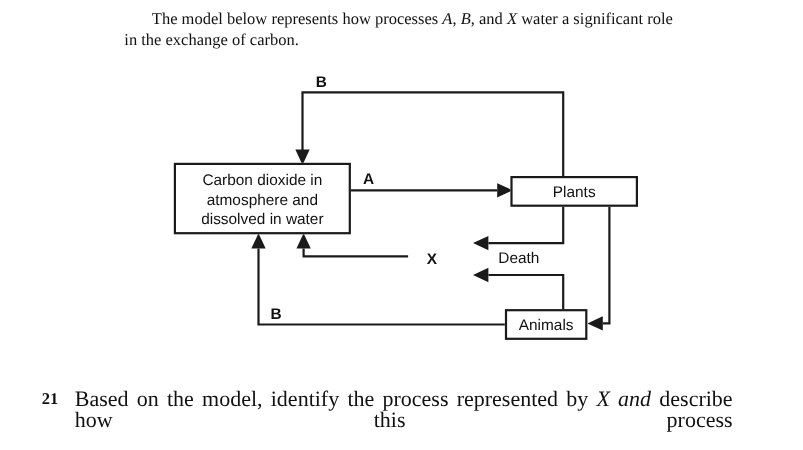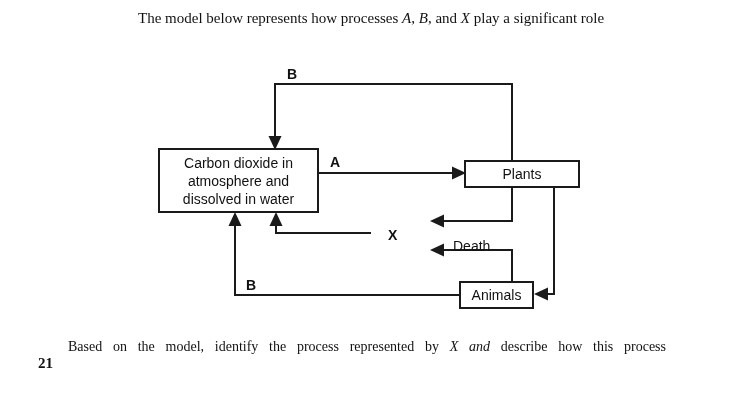--- a/index.html
+++ b/index.html
@@ -55,53 +55,54 @@
     font-family: "Liberation Sans", sans-serif;
     font-size: 14px;
     font-weight: bold;
     color: #111111;
     line-height: 14px;
   }
   .lbl-b-top    { left: 287px; top: 67px;  }
   .lbl-a        { left: 330px; top: 155px; }
   .lbl-x        { left: 388px; top: 228px; }
   .lbl-b-bottom { left: 246px; top: 278px; }
-  .lbl-death    { left: 453px; top: 227px; font-weight: normal; margin-top: 12px; }
+  .lbl-death    { left: 453px; top: 227px; font-weight: normal; }
 
   
   .question-number {
     position: absolute;
     left: 38px;
     top: 354px;
     font-size: 15px;
     font-weight: bold;
     line-height: 19px;
   }
   .question-text {
     position: absolute;
     left: 68px;
-    top: 337px;
+    top: 354px;
     width: 598px;
-    font-size: 14px;
+    font-size: 20px;
     line-height: 19px;
   }
   .question-text .qline1 {
     text-align: justify;
     text-align-last: justify;
   }
   .question-text .qline2 { text-align: left; white-space: nowrap; }
   .marks { margin-left: 10px; }
 </style>
 </head>
 <body>
 
 <div class="page">
 
   <div class="intro">
-    <div class="line first"><span>The model below represents how processes </span><i>A</i><span>, </span><i>B</i><span>, and </span><i>X</i><span> play a significant role</span></div>
+    <div class="line first"><span>The model below represents how processes </span><i>A</i><span>, </span><i>B</i><span>, and </span><i>X</i><span> water a significant role</span></div>
+    <div class="line">in the exchange of carbon.</div>
   </div>
 
   <svg class="diagram-svg" viewBox="0 0 730 409" xmlns="http://www.w3.org/2000/svg">
     <g stroke="#1a1a1a" stroke-width="2" fill="none">
 
       <path d="M512 161 V84 H275 V137"></path>
 
       <path d="M319 173 H452"></path>
 
       <path d="M512 188 V221 H444"></path>

